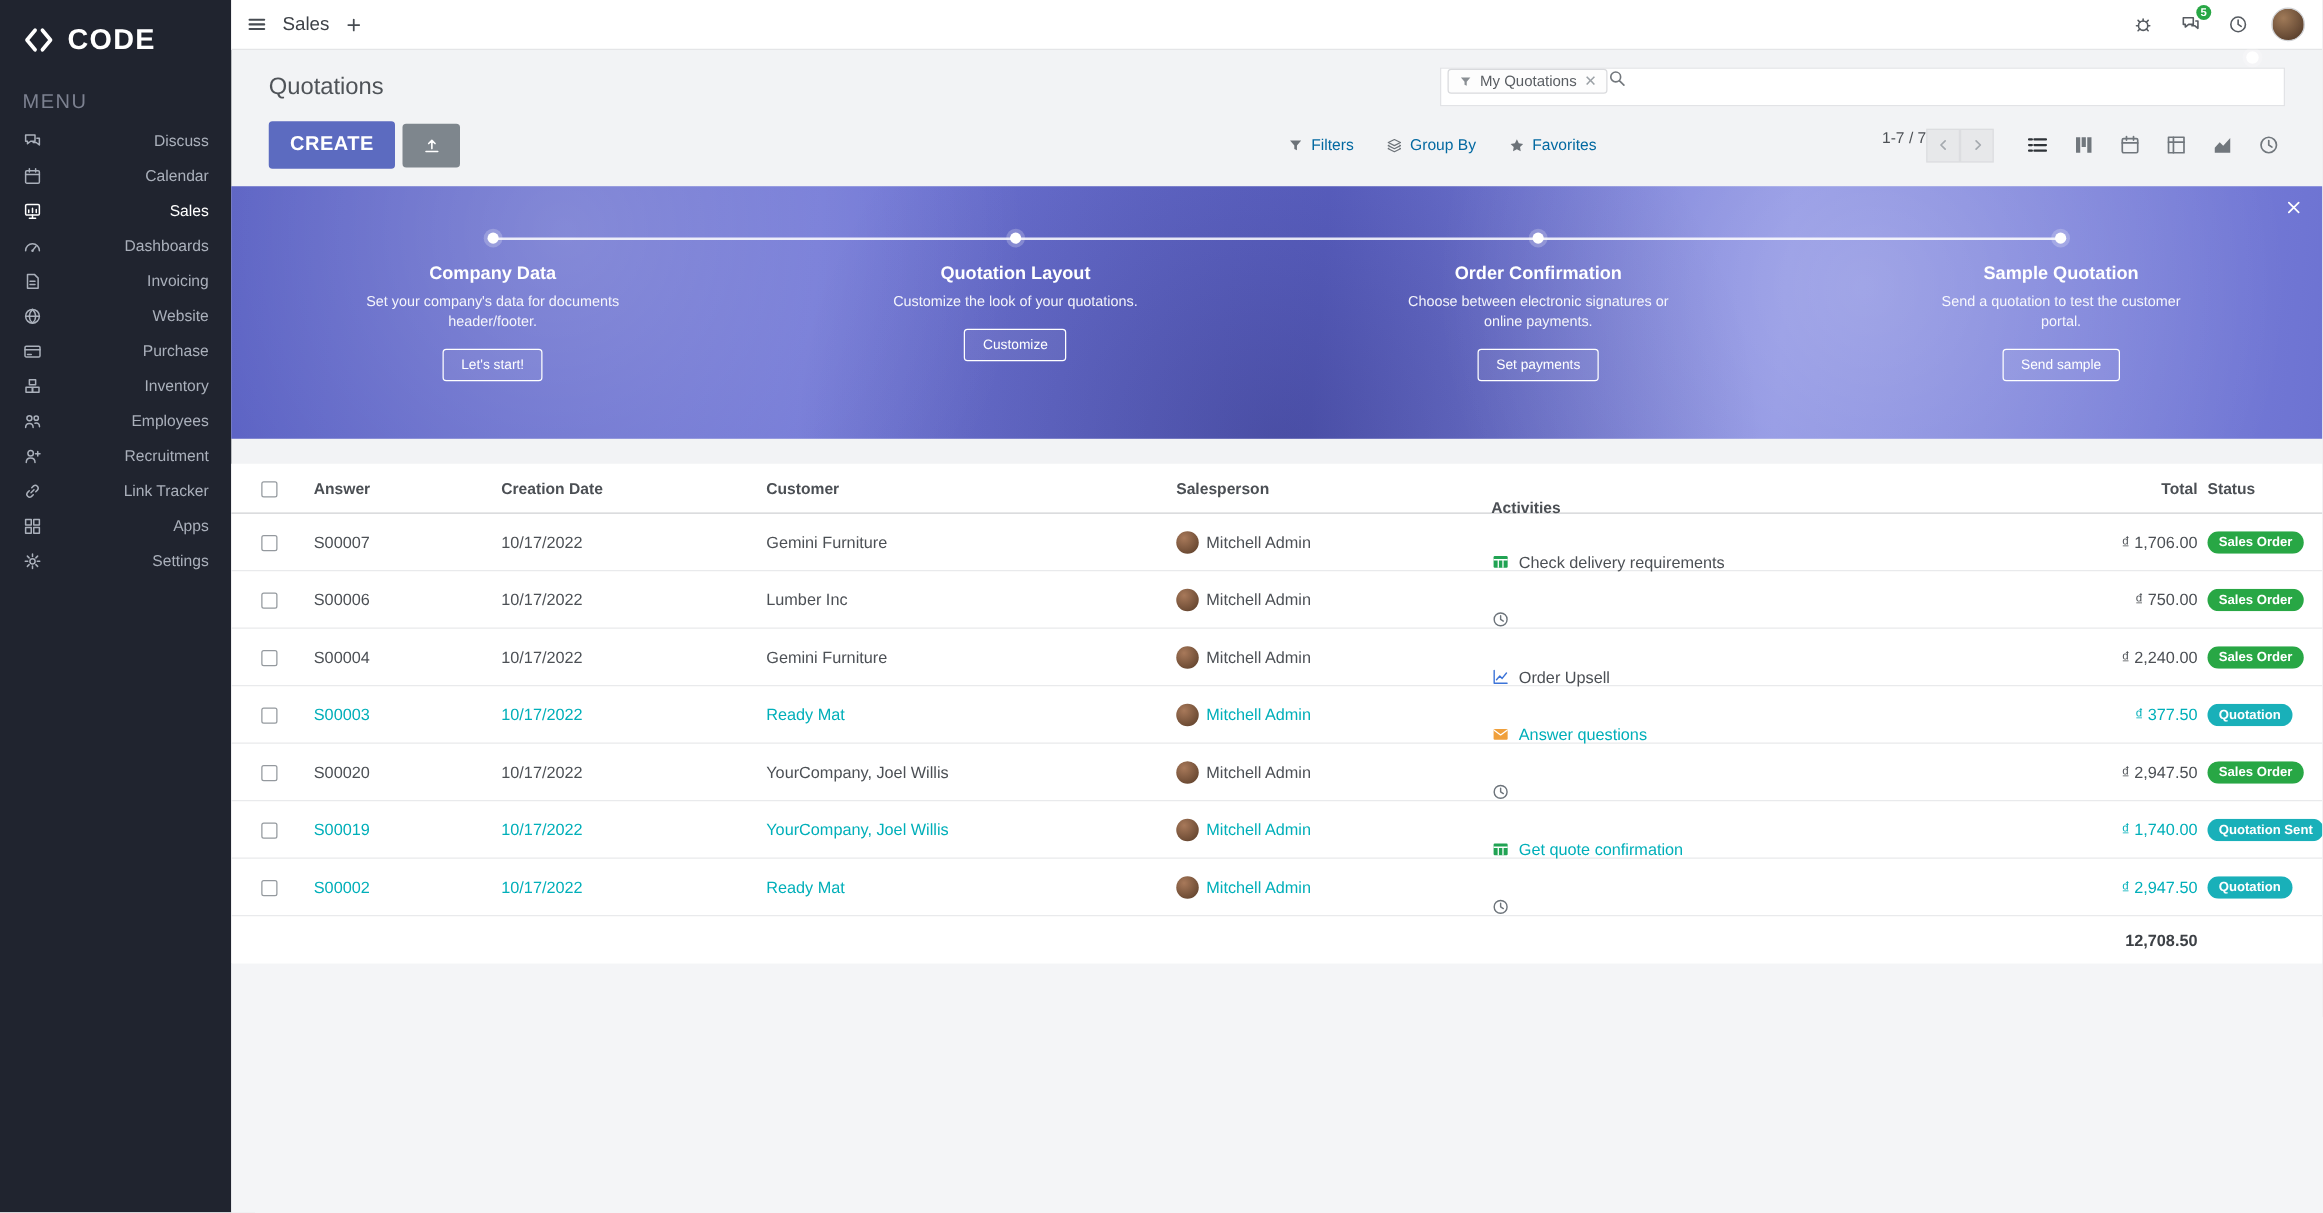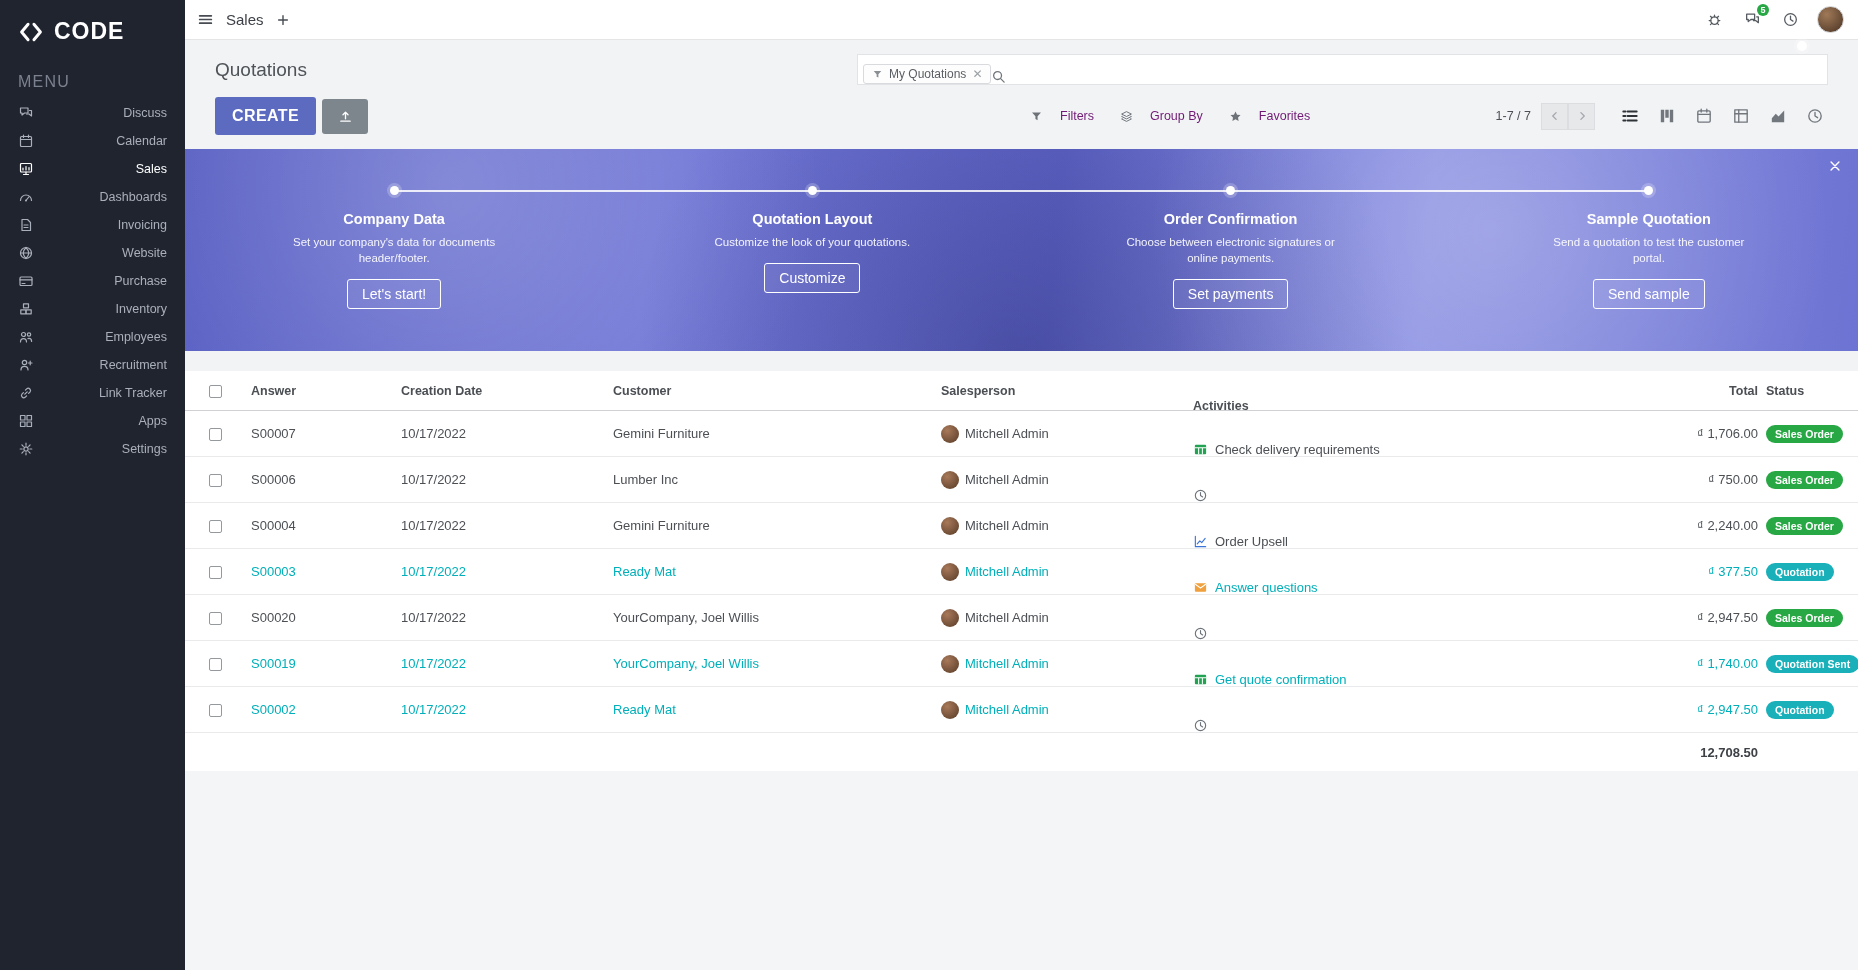--- a/index.html
+++ b/index.html
@@ -31,37 +31,37 @@
   .tb-btn { position:relative; width:22px; height:22px; color:#565b61; display:inline-flex; align-items:center; justify-content:center; cursor:pointer; }
   .tb-btn .ic { width:17px; height:17px; }
   .tb-badge { position:absolute; top:-5px; right:-6px; background:#28a745; color:#fff; font-size:9px; font-weight:bold; min-width:12px; height:12px; line-height:12px; text-align:center; border-radius:6px; padding:0 3px; }
   .tb-badge.dot { min-width:10px; height:10px; padding:0; }
   .avatar-lg { width:27px; height:27px; border-radius:50%; background:radial-gradient(circle at 35% 30%, #a07a58, #5f4430 75%); border:1px solid #cfd1d4; cursor:pointer; }
 
   
   .strip { padding:14px 30px 0 30px; }
   .strip-row1 { display:flex; align-items:center; }
   .page-title { font-size:19px; color:#4f5358; font-weight:400; }
-  .searchbar { margin-left:auto; width:971px; height:31px; background:#fff; border:1px solid #e2e3e6; display:flex; align-items:flex-end; padding:0 22px 0 5px; }
+  .searchbar { margin-left:auto; width:676px; height:31px; background:#fff; border:1px solid #e2e3e6; display:flex; align-items:flex-start; padding:0 22px 0 5px; }
   .facet { display:flex; align-items:center; gap:6px; border:1px solid #d9dadd; border-radius:3px; background:#fdfdfd; padding:2px 8px; font-size:12px; color:#5a5e63; cursor:pointer; }
   .facet .ic { width:11px; height:11px; color:#8a8f94; }
   .facet-close { color:#9aa0a5; font-size:12px; cursor:pointer; line-height:1; }
   .search-input { flex:1; border:none; outline:none; background:transparent; font-size:13px; color:#555; padding:0 10px; font-family:"Liberation Sans",sans-serif; }
   .search-input::placeholder { color:#bcc0c4; }
   .search-ic { width:15px; height:15px; color:#72777c; cursor:pointer; flex:0 0 15px; }
 
   .strip-row2 { display:flex; align-items:center; margin-top:12px; margin-bottom:14px; }
   .btn-create { background:var(--accent,#5c6bc0); color:#fff; border:none; border-radius:3px; font-size:16px; font-weight:bold; letter-spacing:.4px; padding:10px 17px; cursor:pointer; font-family:"Liberation Sans",sans-serif; }
   .btn-export { margin-left:6px; background:#7e868d; border:none; border-radius:3px; width:46px; height:35px; display:inline-flex; align-items:center; justify-content:center; color:#fff; cursor:pointer; }
   .btn-export .ic { width:15px; height:15px; }
   .row2-right { margin-left:auto; width:810px; display:flex; align-items:center; }
   .fgf { display:flex; align-items:center; gap:26px; padding-left:12px; }
-  .fgf-item { display:flex; align-items:center; gap:17px; font-size:12.5px; color:#701a75; cursor:pointer; }
+  .fgf-item { display:flex; align-items:center; gap:6px; font-size:12.5px; color:#0369a1; cursor:pointer; }
   .fgf-item .ic { width:13px; height:13px; color:#6c7artifact278; color:#6c7278; }
-  .pager { margin-left:auto; display:flex; align-items:center; gap:10px; }
+  .pager { margin-left:auto; display:flex; }
   .pg-text { font-size:12.5px; color:#4c5055; }
   .pg-btns { display:flex; }
   .pg-btn { width:27px; height:27px; background:#e7e8ea; border:1px solid #dcdde0; display:inline-flex; align-items:center; justify-content:center; color:#a4a9ae; cursor:pointer; }
   .pg-btn .ic { width:12px; height:12px; }
   .views { display:flex; align-items:center; gap:19px; margin-left:26px; padding-right:4px; }
   .view-btn { width:18px; height:18px; color:#71777d; cursor:pointer; display:inline-flex; }
   .view-btn.active { color:#2f3338; }
 
   
   .banner { position:relative; height:202px; color:#fff; overflow:hidden; flex:0 0 202px;
@@ -71,21 +71,21 @@
       radial-gradient(circle at 50% 105%, rgba(10,10,60,.28), transparent 45%),
       linear-gradient(95deg,#575ec2 0%, #7177d6 28%, #6167cc 52%, #8a90e2 74%, #6d73d2 100%);
   }
   .banner-line { position:absolute; top:41px; left:12.5%; right:12.5%; height:2px; background:rgba(255,255,255,.85); }
   .banner-close { position:absolute; top:10px; right:16px; width:14px; height:14px; color:#fff; cursor:pointer; }
   .steps { position:relative; display:flex; height:100%; }
   .step { flex:1; display:flex; flex-direction:column; align-items:center; text-align:center; }
   .dot { width:9px; height:9px; border-radius:50%; background:#fff; margin:37px auto 16px auto; box-shadow:0 0 0 3px rgba(255,255,255,.22); }
   .step-title { font-size:14.5px; font-weight:bold; margin-bottom:7px; }
   .step-desc { font-size:11.5px; line-height:1.4; color:rgba(255,255,255,.92); max-width:215px; }
-  .step-btn { margin-top:13px; background:rgba(255,255,255,.06); border:1px solid #fff; color:#fff; border-radius:3px; font-size:14px; padding:6px 14px; cursor:pointer; font-family:"Liberation Sans",sans-serif; }
+  .step-btn { margin-top:13px; background:rgba(255,255,255,.06); border:1px solid #fff; color:#fff; border-radius:3px; font-size:11px; padding:6px 14px; cursor:pointer; font-family:"Liberation Sans",sans-serif; }
 
   
   .table-wrap { margin-top:20px; background:#fff; }
   .trow, .thead { display:flex; align-items:center; }
   .thead { height:40px; border-bottom:1px solid #cfd1d4; font-size:12.5px; font-weight:bold; color:#4b4f54; }
   .trow { height:46px; border-bottom:1px solid #e9eaec; font-size:13px; color:#4c5055; cursor:pointer; }
   .trow.hl { color:var(--hl,#00afb9); }
   .c-check { flex:0 0 50px; padding-left:24px; }
   .cb { appearance:none; width:13px; height:13px; border:1px solid #94999e; border-radius:2px; background:#fff; margin:0; vertical-align:middle; cursor:pointer; }
   .c-number { flex:0 0 150px; padding-left:16px; }

